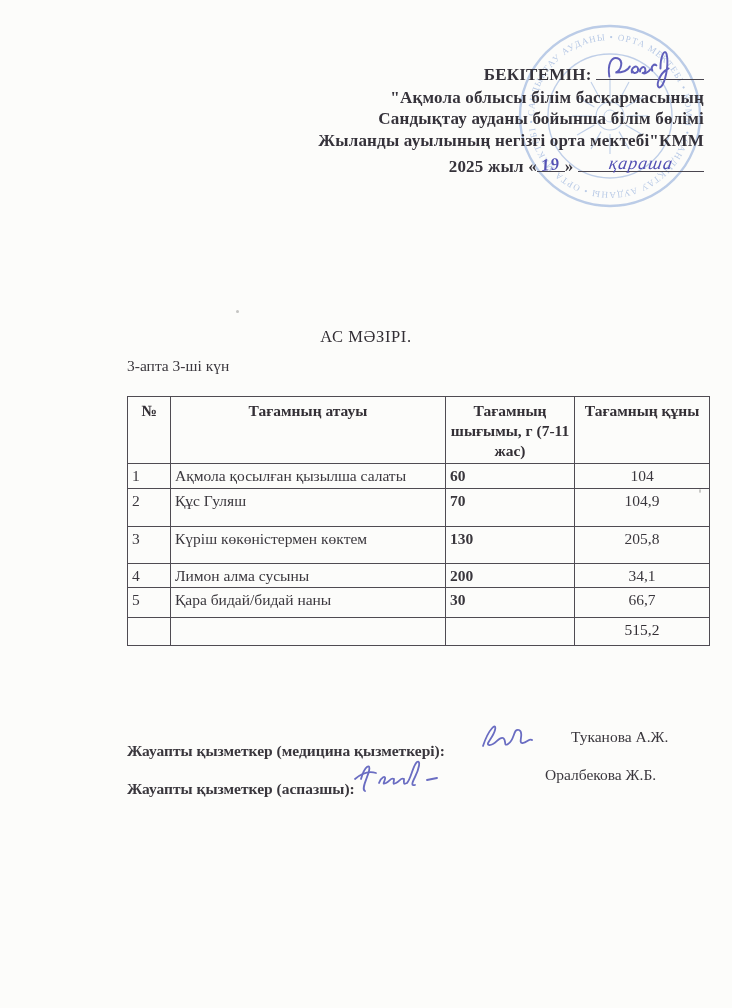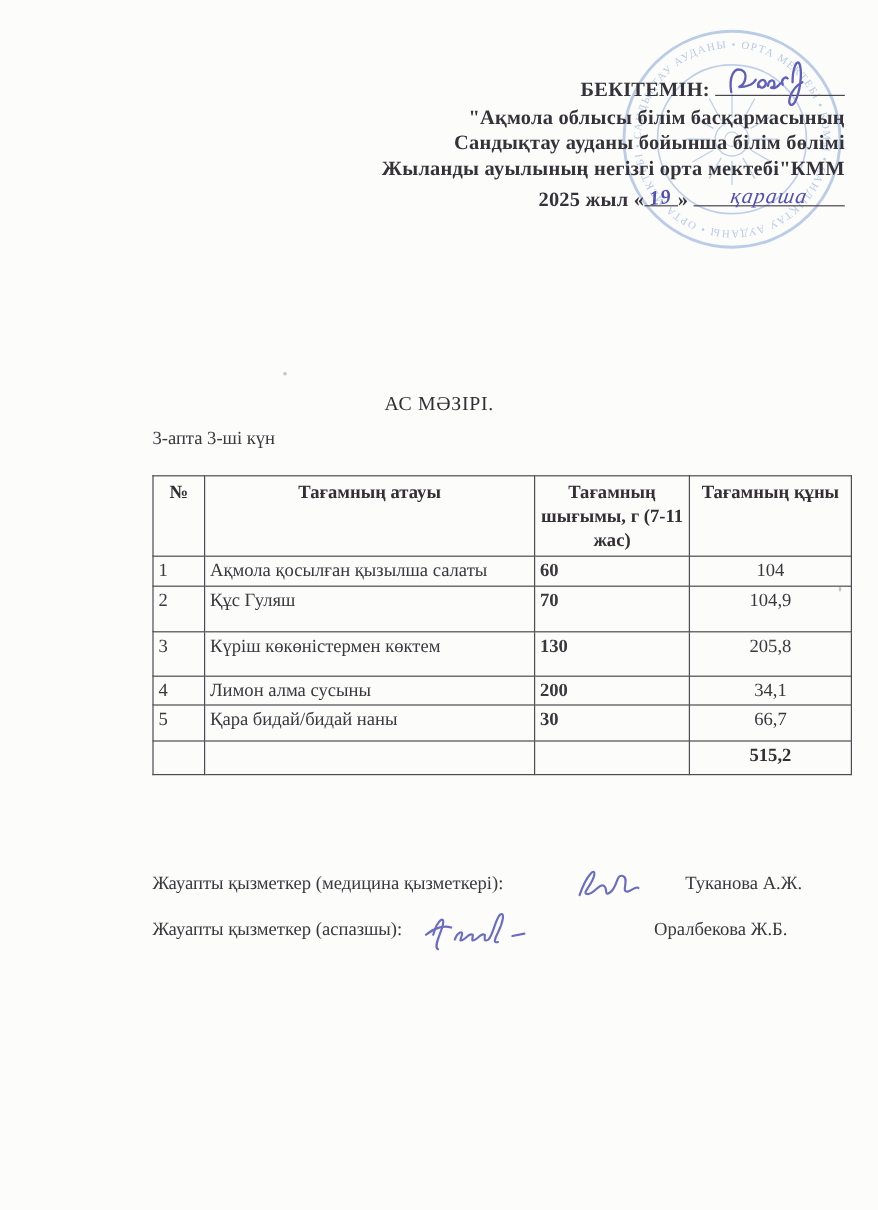--- a/index.html
+++ b/index.html
@@ -57,26 +57,26 @@
     padding:3px 4px 2px 4px;overflow:hidden;
   }
   table.menu th{font-weight:bold;text-align:center;line-height:20px;padding-top:4px;color:#332f35;}
   .c-num{width:34px;text-align:left;padding-left:7px;}
   .c-name{width:266px;text-align:left;padding-left:8px;}
   .c-weight{width:120px;text-align:left;font-weight:bold;}
   .c-cost{width:126px;text-align:center;}
   tr.hrow{height:64px;}
   tr.r1{height:25px;} tr.r2{height:38px;} tr.r3{height:37px;}
   tr.r4{height:24px;} tr.r5{height:30px;} tr.rt{height:28px;}
-  tr.rt .c-cost{font-weight:bold;color:#332f35;}
+  tr.rt .c-cost{font-weight:normal;color:#332f35;}
   
   .sig-row{position:absolute;left:127px;width:560px;height:26px;font-size:15.5px;}
   .sig-row-1{top:728px;}
   .sig-row-2{top:766px;}
-  .sig-row .label{position:absolute;left:0;top:0;}
+  .sig-row .label{position:absolute;left:0;top:14px;font-weight:bold;}
   .sig-row .name{position:absolute;top:0;}
   .sig-row-1 .name{left:444px;}
   .sig-row-2 .name{left:418px;}
   .sig-row svg{position:absolute;overflow:visible;}
   .sig-row-1 svg{left:348px;top:-14px;}
   .sig-row-2 svg{left:222px;top:-13px;}
   
   .speck{position:absolute;width:3px;height:3px;border-radius:50%;background:#8d8d8b;opacity:.5;}
   .speck1{left:236px;top:310px;}
   .speck2{left:699px;top:489px;width:2px;height:4px;}

